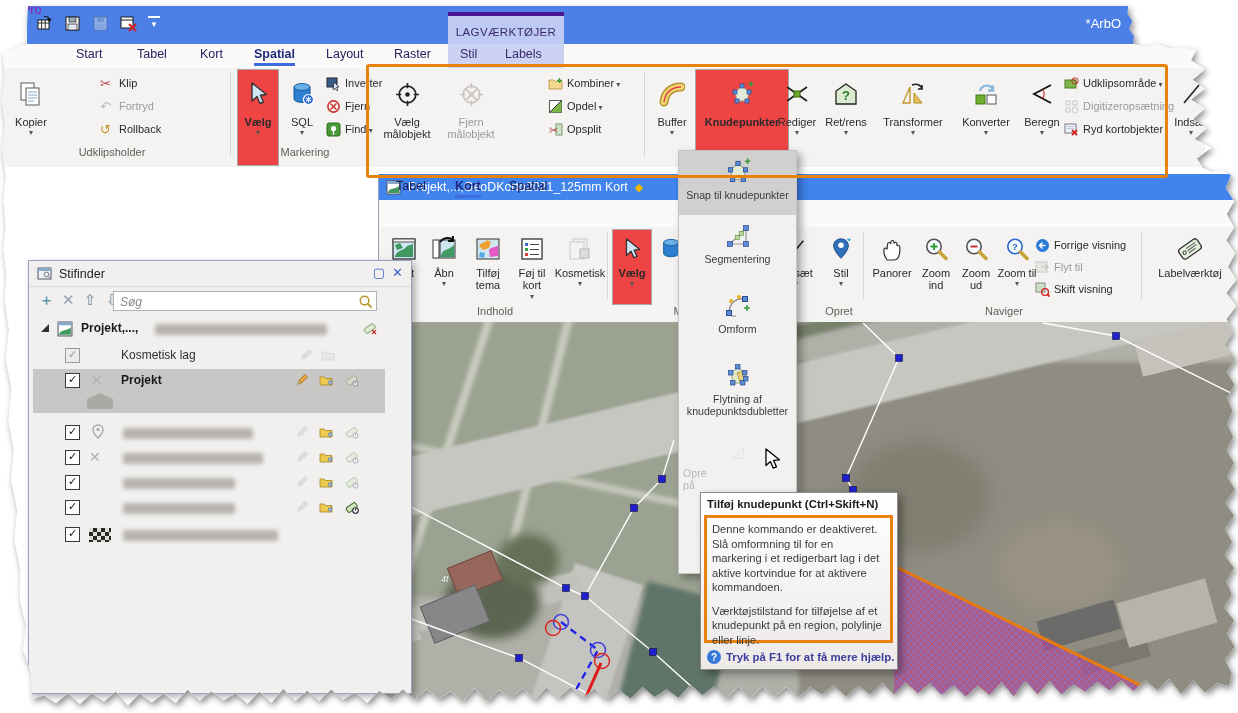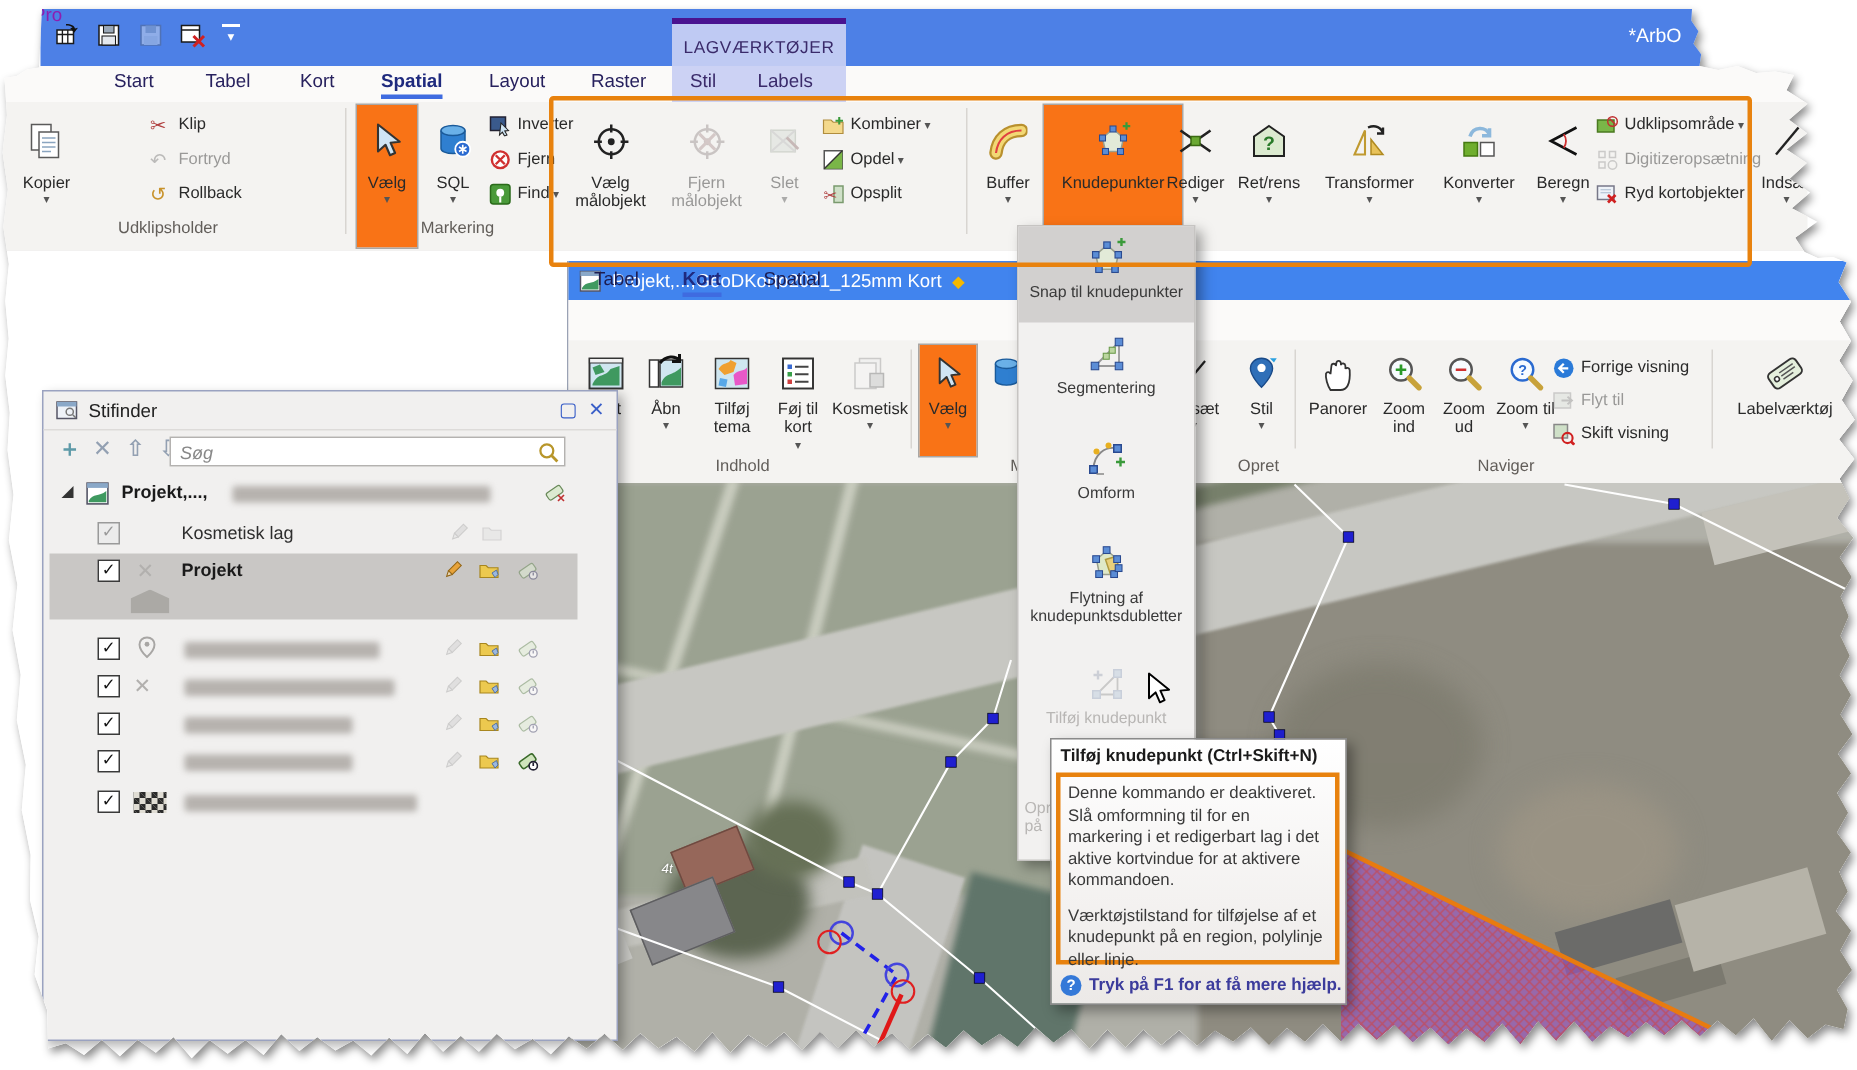--- a/index.html
+++ b/index.html
@@ -19,21 +19,21 @@
   .tab.pro{color:#8e1db0;}
   .tab.active{color:#1f2a7e;font-weight:bold;border-bottom:3px solid #3f6be0;padding-bottom:2px;}
   .tab.ctx{color:#3a2a6a;}
   
   .ribbon{position:absolute;left:2px;top:68px;width:1203px;height:99px;background:#f4f3f1;border-bottom:1px solid #d5d2cf;}
   .bb{position:absolute;top:2px;height:92px;display:flex;flex-direction:column;align-items:center;padding-top:3px;gap:1px;text-align:center;}
   .bb .bi{height:42px;display:flex;align-items:center;justify-content:center;}
   .bl{font-size:11px;line-height:1.12;color:#2a2a2a;}
   .dd::after{content:"▾";display:block;font-size:8px;color:#555;margin-top:1px;line-height:1;}
   .sdd::after{content:" ▾";font-size:8px;color:#555;}
-  .pressed{background:#f97316;outline:1px solid #a9a7a5;}
+  .pressed{background:#ef4444;outline:1px solid #a9a7a5;font-weight:bold;}
   .disabled{opacity:.45;filter:grayscale(.7);}
   .sb{position:absolute;height:22px;display:flex;align-items:center;gap:4px;font-size:11px;color:#2a2a2a;white-space:nowrap;}
   .sb .si{width:15px;height:15px;display:inline-flex;}
   .gl{position:absolute;top:78px;font-size:11px;color:#615d59;text-align:center;}
   .vs{position:absolute;top:4px;height:84px;width:1px;background:#d8d5d1;}
   .orange-box{position:absolute;left:366px;top:64px;width:796px;height:108px;border:3.5px solid #e8820e;border-radius:3px;z-index:35;pointer-events:none;}
   
   .workspace{position:absolute;left:2px;top:167px;width:1236px;height:546px;background:#fff;}
   
   .subwin{position:absolute;left:378px;top:174px;width:860px;height:539px;background:#f6f5f4;z-index:10;border-left:1px solid #9aa2b4;}
@@ -243,30 +243,20 @@
       <span class="bi">
             <svg width="25" height="25" viewBox="0 0 24 24">
               <circle cx="12" cy="12" r="8" fill="none" stroke="#a88" stroke-width="1.6"></circle>
               <circle cx="12" cy="12" r="2.2" fill="#a88"></circle>
               <path d="M12 1v5M12 18v5M1 12h5M18 12h5" stroke="#a88" stroke-width="1.6"></path>
               <path d="M7 7l10 10M17 7L7 17" stroke="#d88" stroke-width="2"></path>
             </svg>
           </span>
       <span class="bl">Fjern målobjekt</span>
     </div>
-    <div class="bb disabled" style="left:502px;width:38px">
-      <span class="bi">
-            <svg width="25" height="25" viewBox="0 0 26 26">
-              <rect x="3" y="5" width="17" height="15" fill="#cfe0c8" stroke="#9ab88e"></rect>
-              <path d="M3 5l17 15M20 5L3 20" stroke="#b8b8b8" stroke-width="1.4"></path>
-              <path d="M14 10l8 8" stroke="#d06060" stroke-width="2"></path>
-            </svg>
-          </span>
-      <span class="bl dd">Slet</span>
-    </div>
     <div class="sb" style="left:546px;top:4px">
       <span class="si">
             <svg viewBox="0 0 15 15">
               <path d="M1 4h5l1.5 1.5H14V13H1Z" fill="#f4d98c" stroke="#b08d3e" stroke-width=".8"></path>
               <path d="M11.5 2v5M9 4.5h5" stroke="#3a9a3a" stroke-width="1.4"></path>
             </svg>
           </span>
       <span class="sdd">Kombiner</span>
     </div>
     <div class="sb" style="left:546px;top:27px">
@@ -966,34 +956,20 @@
                 <rect x="12.5" y="3.5" width="4.5" height="4.5"></rect>
                 <rect x="19.5" y="9.5" width="4.5" height="4.5"></rect>
                 <rect x="17.5" y="19.5" width="4.5" height="4.5"></rect>
                 <rect x="7.5" y="19.5" width="4.5" height="4.5"></rect>
                 <rect x="20.5" y="15.5" width="4.5" height="4.5"></rect>
               </g>
             </svg>
           </span>
       <span class="ml">Flytning af knudepunktsdubletter</span>
     </div>
-    <div class="mi dis" style="height:66px">
-      <span>
-            <svg width="30" height="30" viewBox="0 0 30 30" opacity=".45">
-              <path d="M8 22L22 8v14Z" fill="none" stroke="#999" stroke-width="1.2"></path>
-              <g fill="#b8c8dc" stroke="#98a8c0">
-                <rect x="5.5" y="19.5" width="5" height="5"></rect>
-                <rect x="19.5" y="5.5" width="5" height="5"></rect>
-                <rect x="19.5" y="19.5" width="5" height="5"></rect>
-              </g>
-              <path d="M9 6v6M6 9h6" stroke="#a0a8b8" stroke-width="1.6"></path>
-            </svg>
-          </span>
-      <span class="ml">Tilføj knudepunkt</span>
-    </div>
     <div class="mi dis mi6" style="height:70px">
       <span style="opacity:.3">
             <svg width="24" height="24" viewBox="0 0 30 30">
               <path d="M8 22L22 8v14Z" fill="none" stroke="#bbb" stroke-width="1.2"></path>
             </svg>
           </span>
       <span class="ml">Opre på</span>
     </div>
   </div>
 

